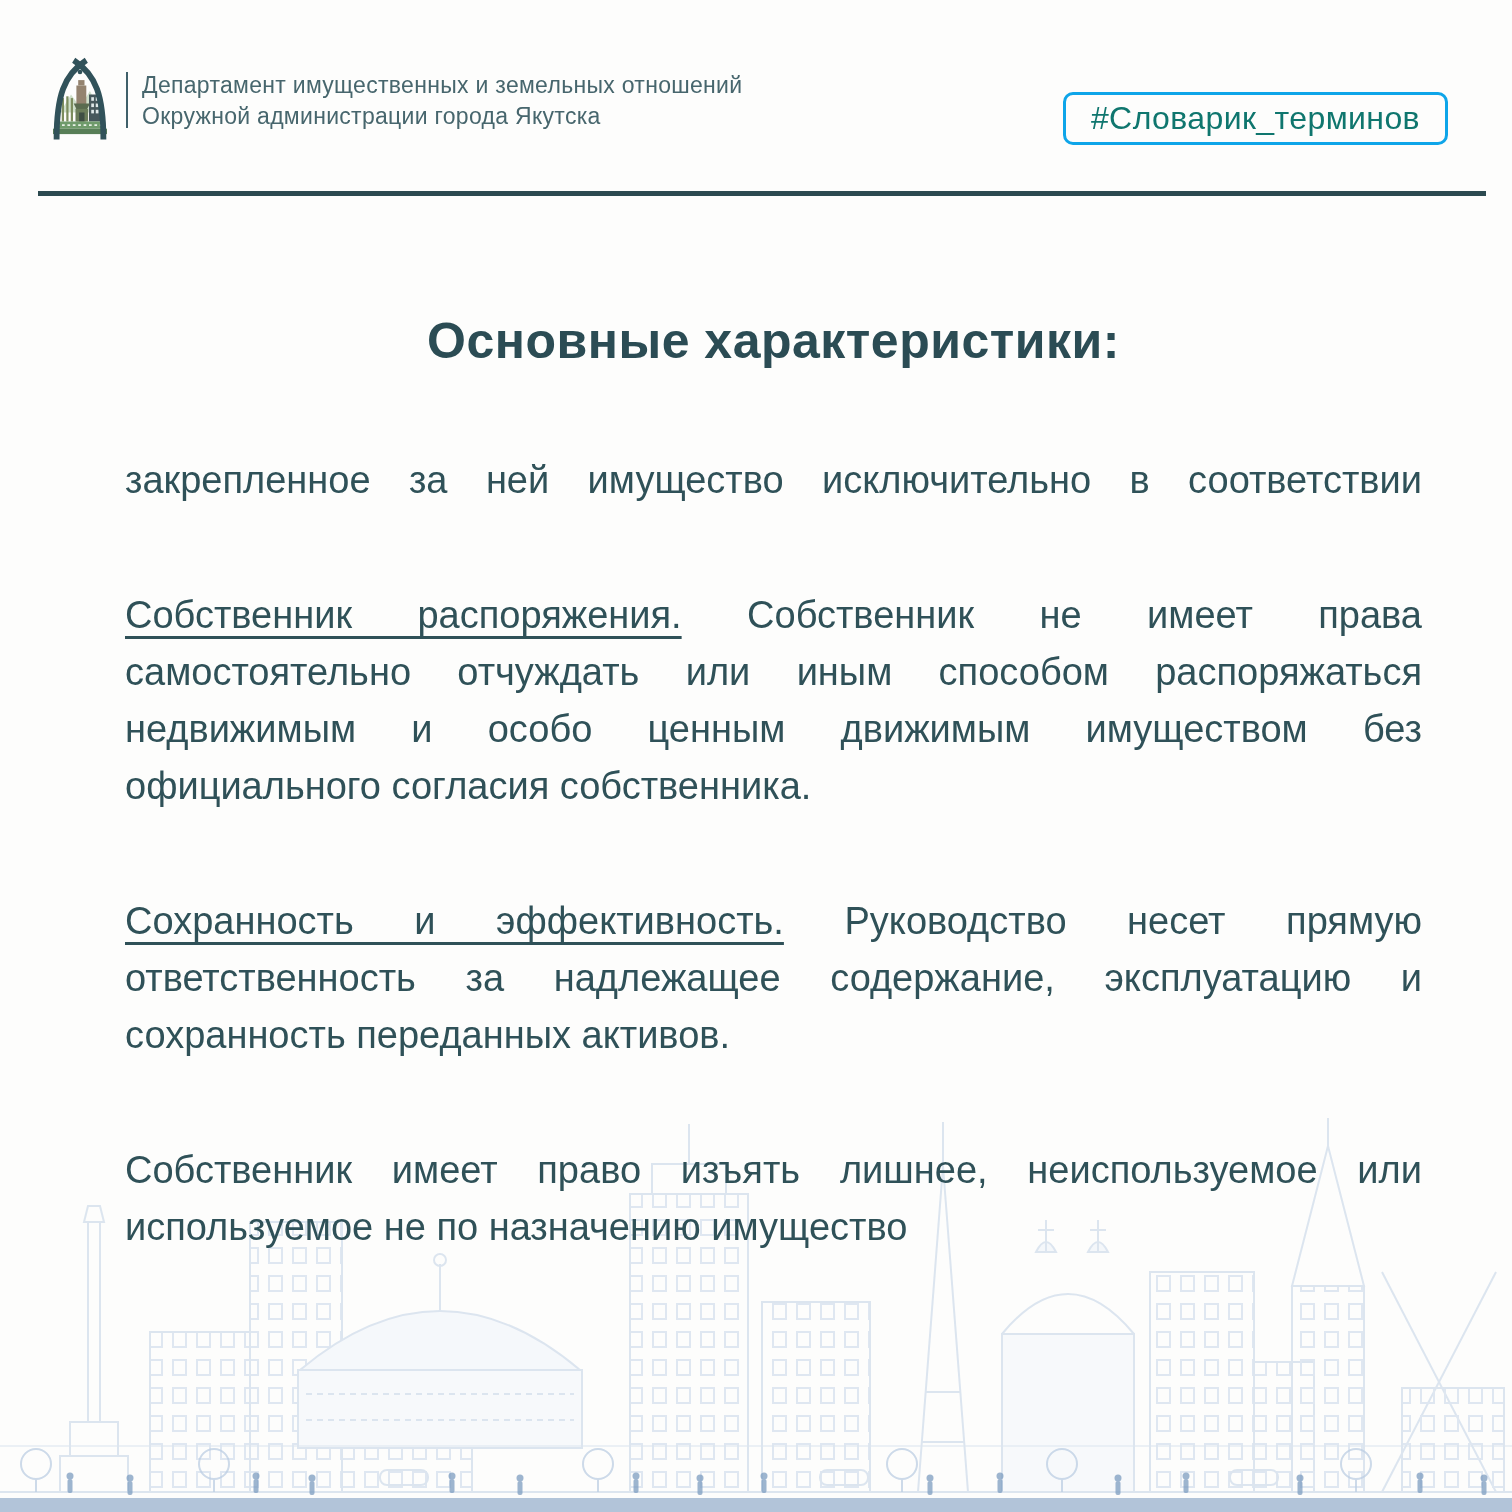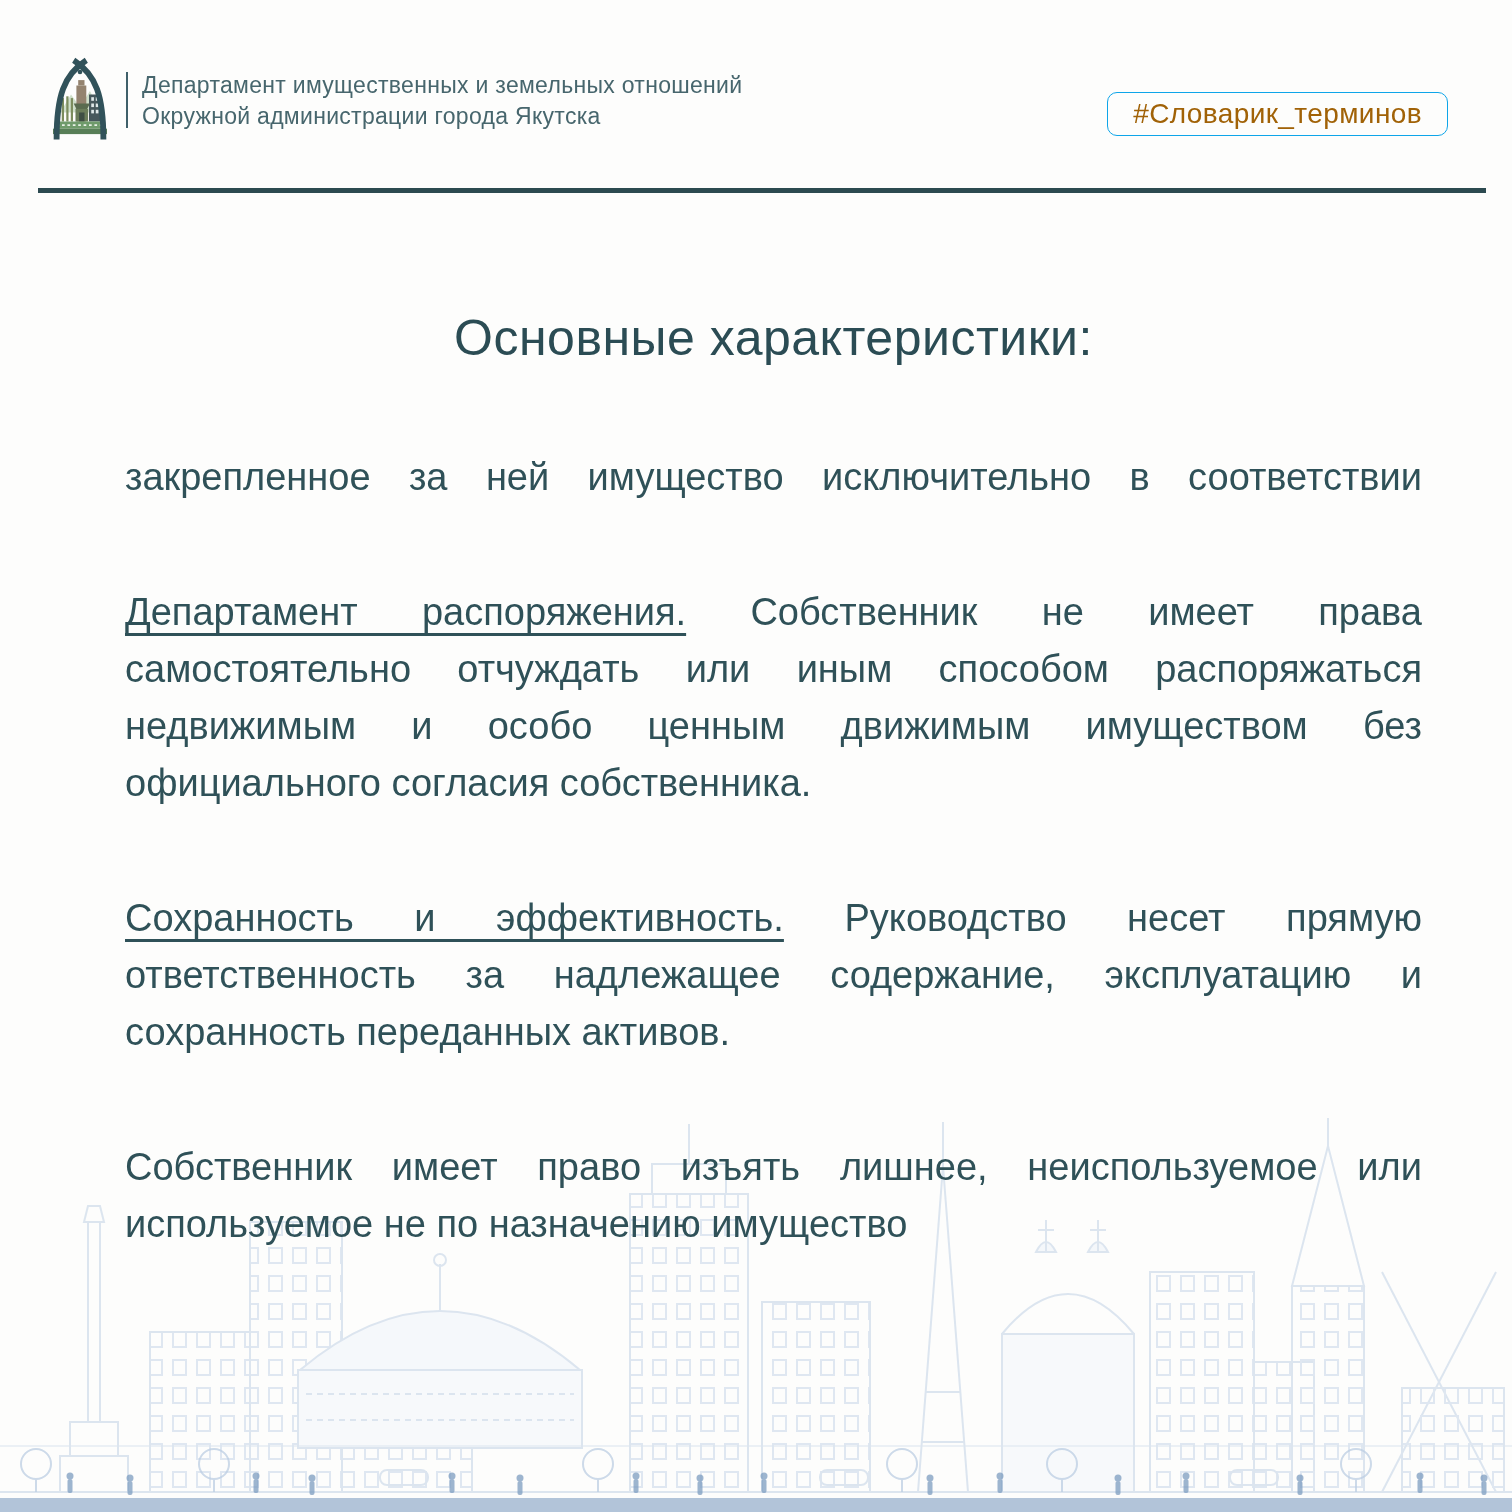--- a/index.html
+++ b/index.html
@@ -6,27 +6,27 @@
   body{width:1512px;height:1512px;overflow:hidden;background:#fdfdfc;
        font-family:"Liberation Sans","DejaVu Sans",sans-serif;}
   .canvas{position:relative;width:1512px;height:1512px;overflow:hidden;}
 
   
   .header{position:relative;z-index:2;display:flex;align-items:flex-start;
           padding:56px 64px 0 44px;}
   .logo{width:72px;height:86px;flex:0 0 auto;}
   .logo-sep{width:2px;height:56px;background:#40606a;margin:16px 14px 0 10px;flex:0 0 auto;}
   .org{margin-top:14px;color:#47666d;font-size:23px;line-height:31px;letter-spacing:.3px;}
-  .badge{margin-left:auto;margin-top:36px;border:1px solid #0ea5e9;border-radius:10px;
-         padding:5px 25px;font-size:28px;color:#a16207;letter-spacing:.4px;white-space:nowrap;}
+  .badge{margin-left:auto;margin-top:36px;border:3px solid #0ea5e9;border-radius:10px;
+         padding:5px 25px;font-size:32px;color:#0f766e;letter-spacing:.4px;white-space:nowrap;}
   .rule{position:relative;z-index:2;height:5px;background:#2c4a50;margin:46px 26px 0 38px;border:none;}
 
   
   .main{position:relative;z-index:2;margin:116px 90px 0 125px;width:1297px;}
-  .title{font-size:50px;font-weight:normal;color:#2b4c54;text-align:center;
+  .title{font-size:50px;font-weight:bold;color:#2b4c54;text-align:center;
          letter-spacing:.5px;margin:17px 0 82px 0;}
   .para{margin:0 0 78px 0;color:#2f5158;font-size:38px;line-height:57px;}
   .para:last-child{margin-bottom:0;}
   .line{text-align:justify;text-align-last:justify;}
   .line.last{text-align-last:left;}
   .lead{text-decoration:underline;text-decoration-thickness:2.5px;text-underline-offset:8px;}
 
   
   .skyline{position:absolute;left:0;bottom:0;width:1512px;height:410px;z-index:0;}
 </style>
@@ -173,21 +173,21 @@
 
   <hr class="rule">
 
   <div class="main">
     <h1 class="title">Основные характеристики:</h1>
     <div>
         <div class="para">
           <div class="line"><span>закрепленное за ней имущество исключительно в соответствии</span></div>
         </div>
         <div class="para">
-          <div class="line"><span class="lead">Департамент распоряжения.</span><span> Собственник не имеет права</span></div>
+          <div class="line"><span class="lead">Собственник распоряжения.</span><span> Собственник не имеет права</span></div>
           <div class="line"><span>самостоятельно отчуждать или иным способом распоряжаться</span></div>
           <div class="line"><span>недвижимым и особо ценным движимым имуществом без</span></div>
           <div class="line last"><span>официального согласия собственника.</span></div>
         </div>
         <div class="para">
           <div class="line"><span class="lead">Сохранность и эффективность.</span><span> Руководство несет прямую</span></div>
           <div class="line"><span>ответственность за надлежащее содержание, эксплуатацию и</span></div>
           <div class="line last"><span>сохранность переданных активов.</span></div>
         </div>
         <div class="para">

